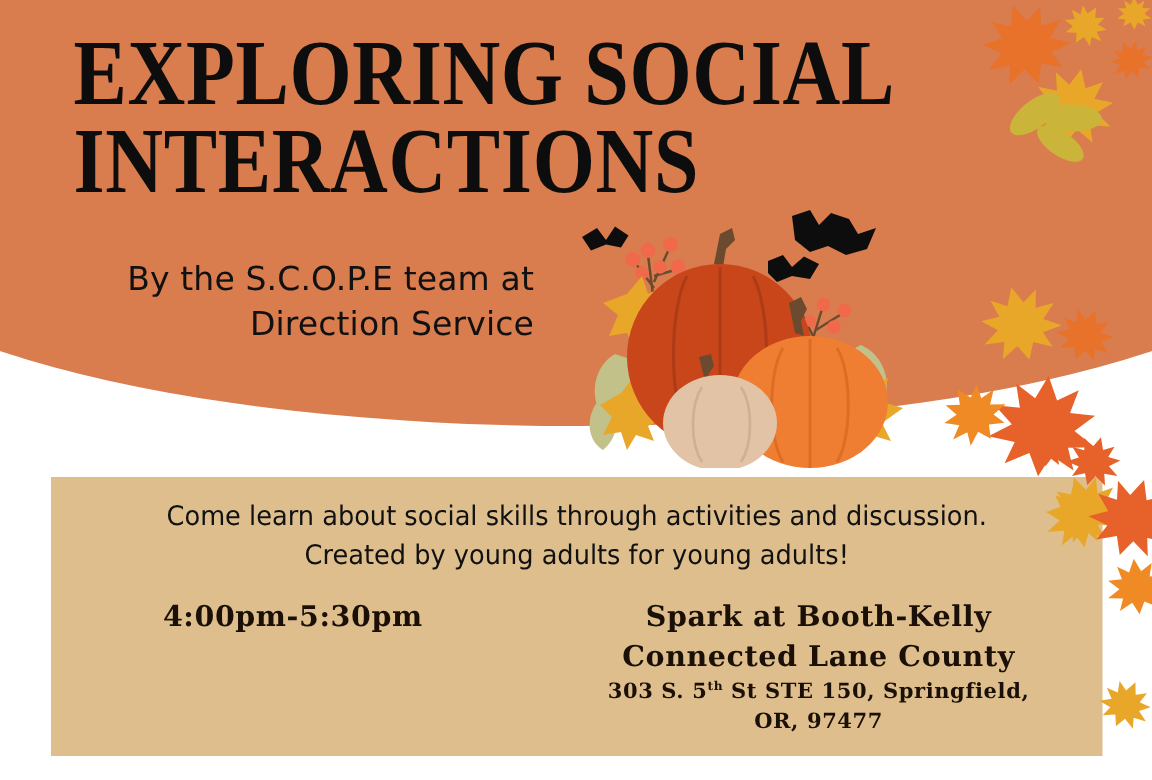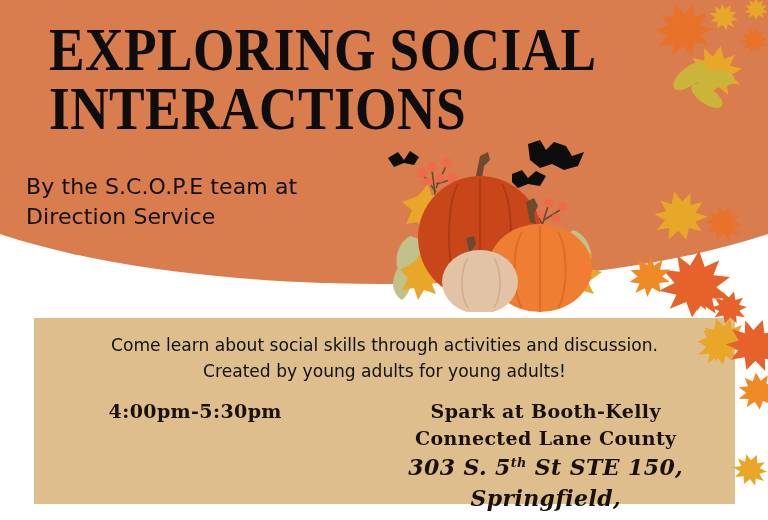--- a/index.html
+++ b/index.html
@@ -51,21 +51,21 @@
   .title-line.l1 { font-size: 62px; }
   .title-line.l2 { font-size: 62px; margin-top: 4px; }
 
   
   .subtitle {
     position: absolute;
     left: 26px;
     top: 172px;
     width: 330px;
     z-index: 6;
-    text-align: left;
+    text-align: right;
     font-size: 22px;
     line-height: 1.38;
     color: #111111;
     font-family: "DejaVu Sans", sans-serif;
     letter-spacing: 0.1px;
   }
 
   
   .tan-panel {
     position: absolute;
@@ -107,21 +107,21 @@
     box-sizing: border-box;
   }
   .deco-text {
     font-family: "DejaVu Serif", serif;
     font-weight: bold;
     color: #1a1008;
     font-size: 19px;
     line-height: 1.42;
     letter-spacing: 0.4px;
   }
-  .deco-text.addr { font-size: 22px; line-height: 1.40; font-style: italic; }
+  .deco-text.addr { font-size: 14px; line-height: 1.40; }
   .deco-text sup { font-size: 0.58em; vertical-align: super; }
 
   
   .art { position: absolute; z-index: 5; pointer-events: none; }
   .art-pumpkins { left: 388px; top: 140px; }
   .art-leaves-tr { left: 636px; top: -6px; z-index: 6; }
   .art-leaves-r  { left: 612px; top: 186px; z-index: 6; }
   .art-leaves-br { left: 690px; top: 300px; z-index: 7; }
 </style>
 </head>

